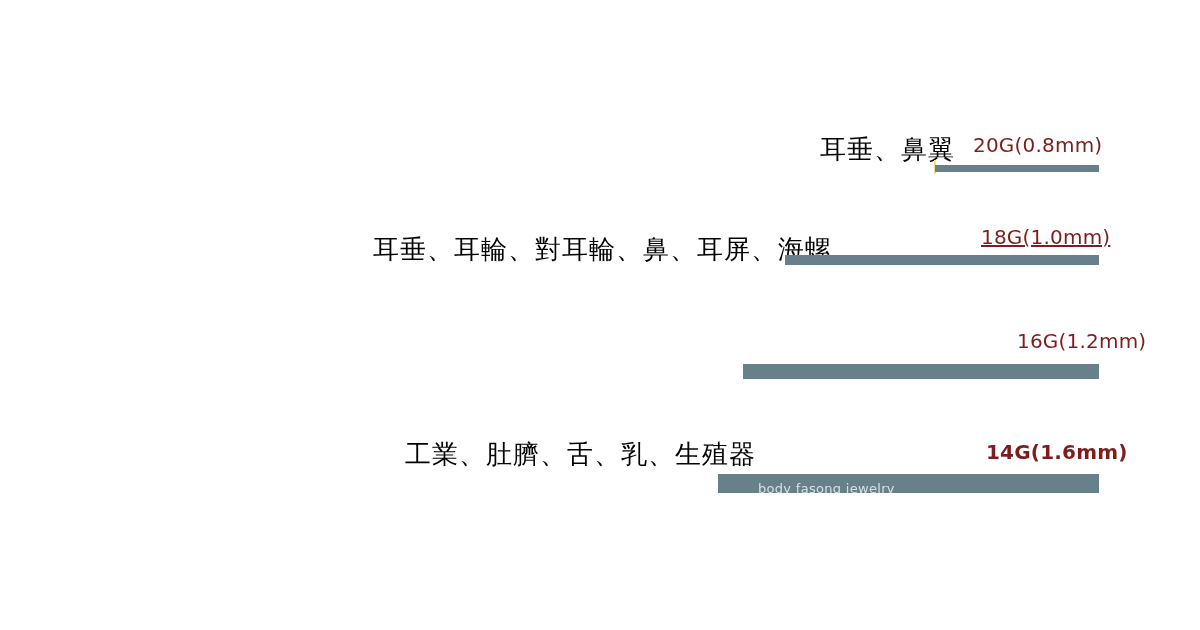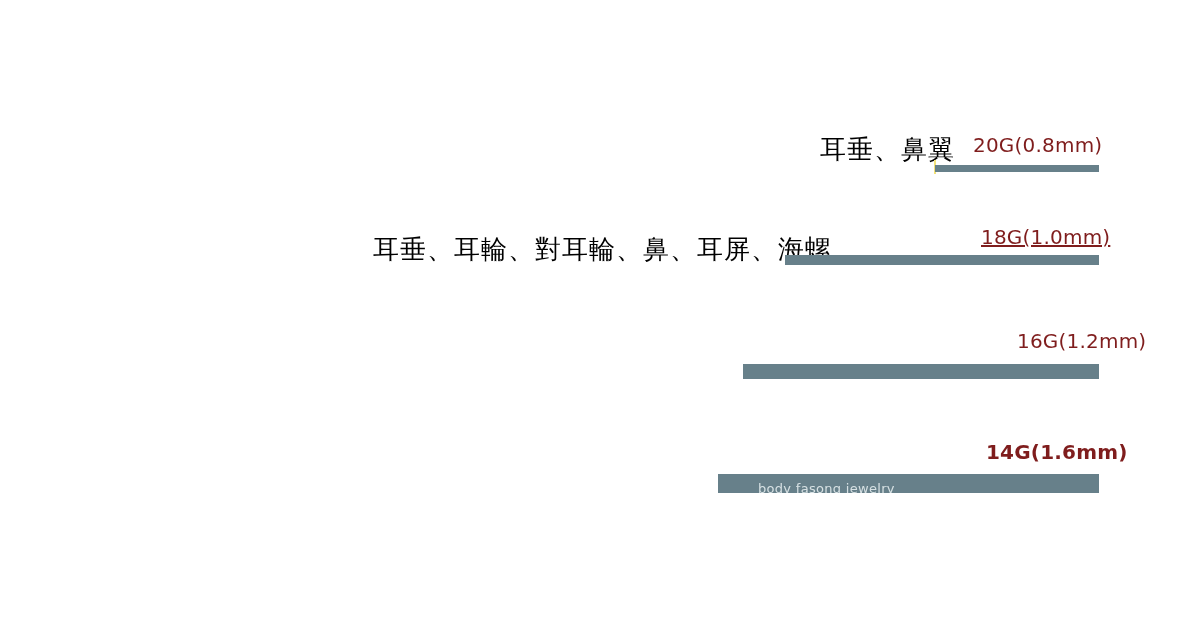--- a/index.html
+++ b/index.html
@@ -40,16 +40,17 @@
   <div class="gauge" style="left:981px; top:225px;text-decoration:underline;">18G(1.0mm)</div>
   <div class="bar" style="left:785px; top:255px; width:314px; height:10px;"></div>
 </div>
 
 <div class="row">
   <div class="gauge" style="left:981px; top:329px;margin-left:36px;">16G(1.2mm)</div>
   <div class="bar" style="left:743px; top:364px; width:356px; height:15px;"></div>
 </div>
 
 <div class="row">
+  <div class="parts" style="right:444px; top:437px;">工業、肚臍、舌、乳、生殖器</div>
   <div class="gauge" style="left:986px; top:440px;font-weight:bold;">14G(1.6mm)</div>
   <div class="bar" style="left:718px; top:474px; width:381px; height:19px;"></div>
   <div class="watermark" style="left:758px; top:482px; height:11px; line-height:14px;">body fasong jewelry</div>
 </div>
 
 </body></html>

